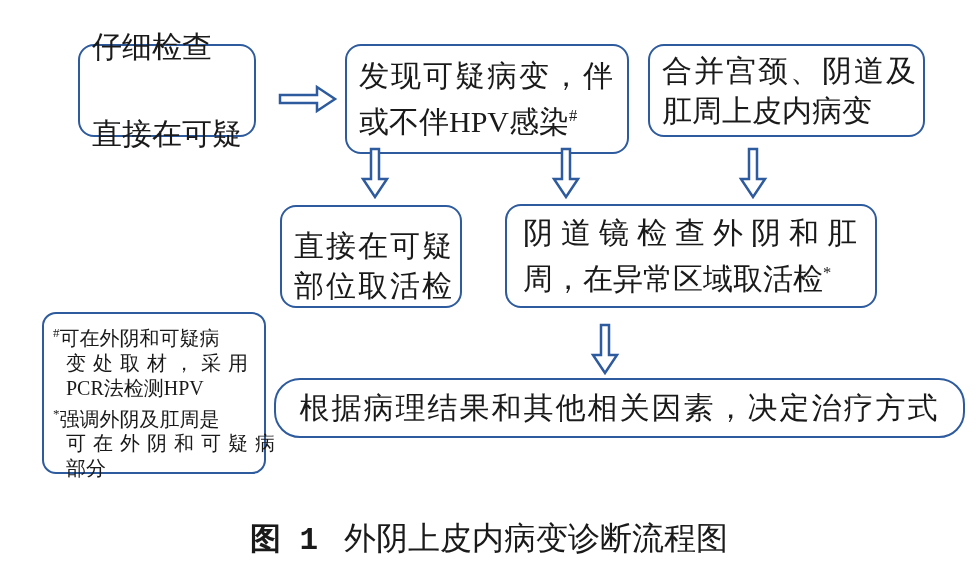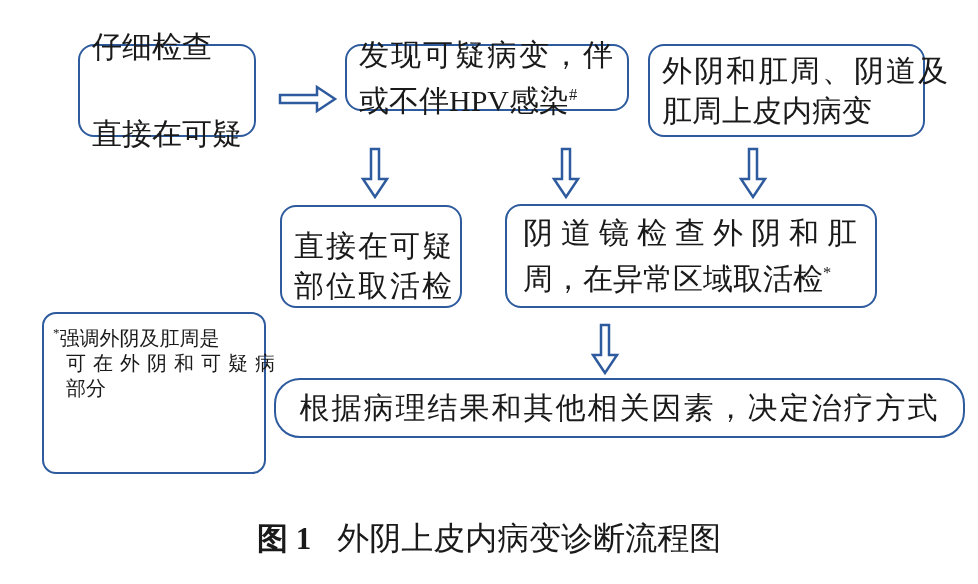--- a/index.html
+++ b/index.html
@@ -34,21 +34,21 @@
   }
   .ls2{letter-spacing:2px;}
   .ls8{letter-spacing:8px;}
   .sup{
     font-size:0.55em;
     vertical-align:super;
     letter-spacing:normal;
   }
   
   #box-examine   {left:78px;  top:44px;  width:178px; height:93px;gap:47px;}
-  #box-suspicious{left:345px; top:44px;  width:284px; height:67px;}
+  #box-suspicious{left:345px; top:44px;  width:284px; height:110px;}
   #box-combined  {left:648px; top:44px;  width:277px; height:93px;}
   #box-direct    {left:280px; top:205px; width:182px; height:103px;justify-content:flex-end;}
   #box-colposcopy{left:505px; top:204px; width:372px; height:104px;padding-left:16px;}
   #box-decision  {left:274px; top:378px; width:691px; height:60px; align-items:center; border-radius:26px;}
   #box-decision .bline{line-height:34px;}
 
   
   .arrow{position:absolute;}
   #arrow-right {left:278px; top:84px;}
   #arrow-down-1{left:360px; top:147px;}
@@ -71,21 +71,21 @@
   .note-line.spread{letter-spacing:7px;}
 
   
   .caption{
     position:absolute;
     left:0; top:517px; width:978px;
     text-align:center;
     white-space:nowrap;
   }
   .cap-label{
-    font-family:Liberation Serif, serif;
+    font-family:Liberation Mono, monospace;
     font-weight:bold;
     font-size:31px;
   }
   .cap-title{
     font-family:"Liberation Serif","DejaVu Serif",serif;
     font-size:32px;
     margin-left:26px;
     text-align:right;
   }
 </style>
@@ -102,21 +102,21 @@
   <svg class="arrow" id="arrow-right" width="60" height="30" viewBox="0 0 60 30">
     <path d="M2,11 H39 V3 L57,15 L39,27 V19 H2 Z"></path>
   </svg>
 
   <div class="box" id="box-suspicious">
     <div class="bline ls2">发现可疑病变，伴</div>
     <div class="bline"><span>或不伴HPV感染</span><sup class="sup">#</sup></div>
   </div>
 
   <div class="box" id="box-combined">
-    <div class="bline ls2">外阴和肛周、阴道及</div>
+    <div class="bline ls2">合并宫颈、阴道及</div>
     <div class="bline">肛周上皮内病变</div>
   </div>
 
   <svg class="arrow" id="arrow-down-1" width="30" height="52" viewBox="0 0 30 52">
     <path d="M11,2 H19 V32 H27 L15,50 L3,32 H11 Z"></path>
   </svg>
   <svg class="arrow" id="arrow-down-2" width="30" height="52" viewBox="0 0 30 52">
     <path d="M11,2 H19 V32 H27 L15,50 L3,32 H11 Z"></path>
   </svg>
   <svg class="arrow" id="arrow-down-3" width="30" height="52" viewBox="0 0 30 52">
@@ -136,20 +136,25 @@
   <svg class="arrow" id="arrow-down-4" width="30" height="52" viewBox="0 0 30 52">
     <path d="M11,2 H19 V32 H27 L15,50 L3,32 H11 Z"></path>
   </svg>
 
   <div class="box" id="box-decision">
     <div class="bline ls2">根据病理结果和其他相关因素，决定治疗方式</div>
   </div>
 
   <div class="box" id="box-note">
     <div class="note-item">
+      <div class="note-line first"><span class="marker">#</span><span>可在外阴和可疑病</span></div>
+      <div class="note-line spread">变处取材，采用</div>
+      <div class="note-line">PCR法检测HPV</div>
+    </div>
+    <div class="note-item">
       <div class="note-line first"><span class="marker">*</span><span>强调外阴及肛周是</span></div>
       <div class="note-line spread">可在外阴和可疑病</div>
       <div class="note-line">部分</div>
     </div>
   </div>
 
   <div class="caption">
     <span class="cap-label">图 1</span><span class="cap-title">外阴上皮内病变诊断流程图</span>
   </div>
 

